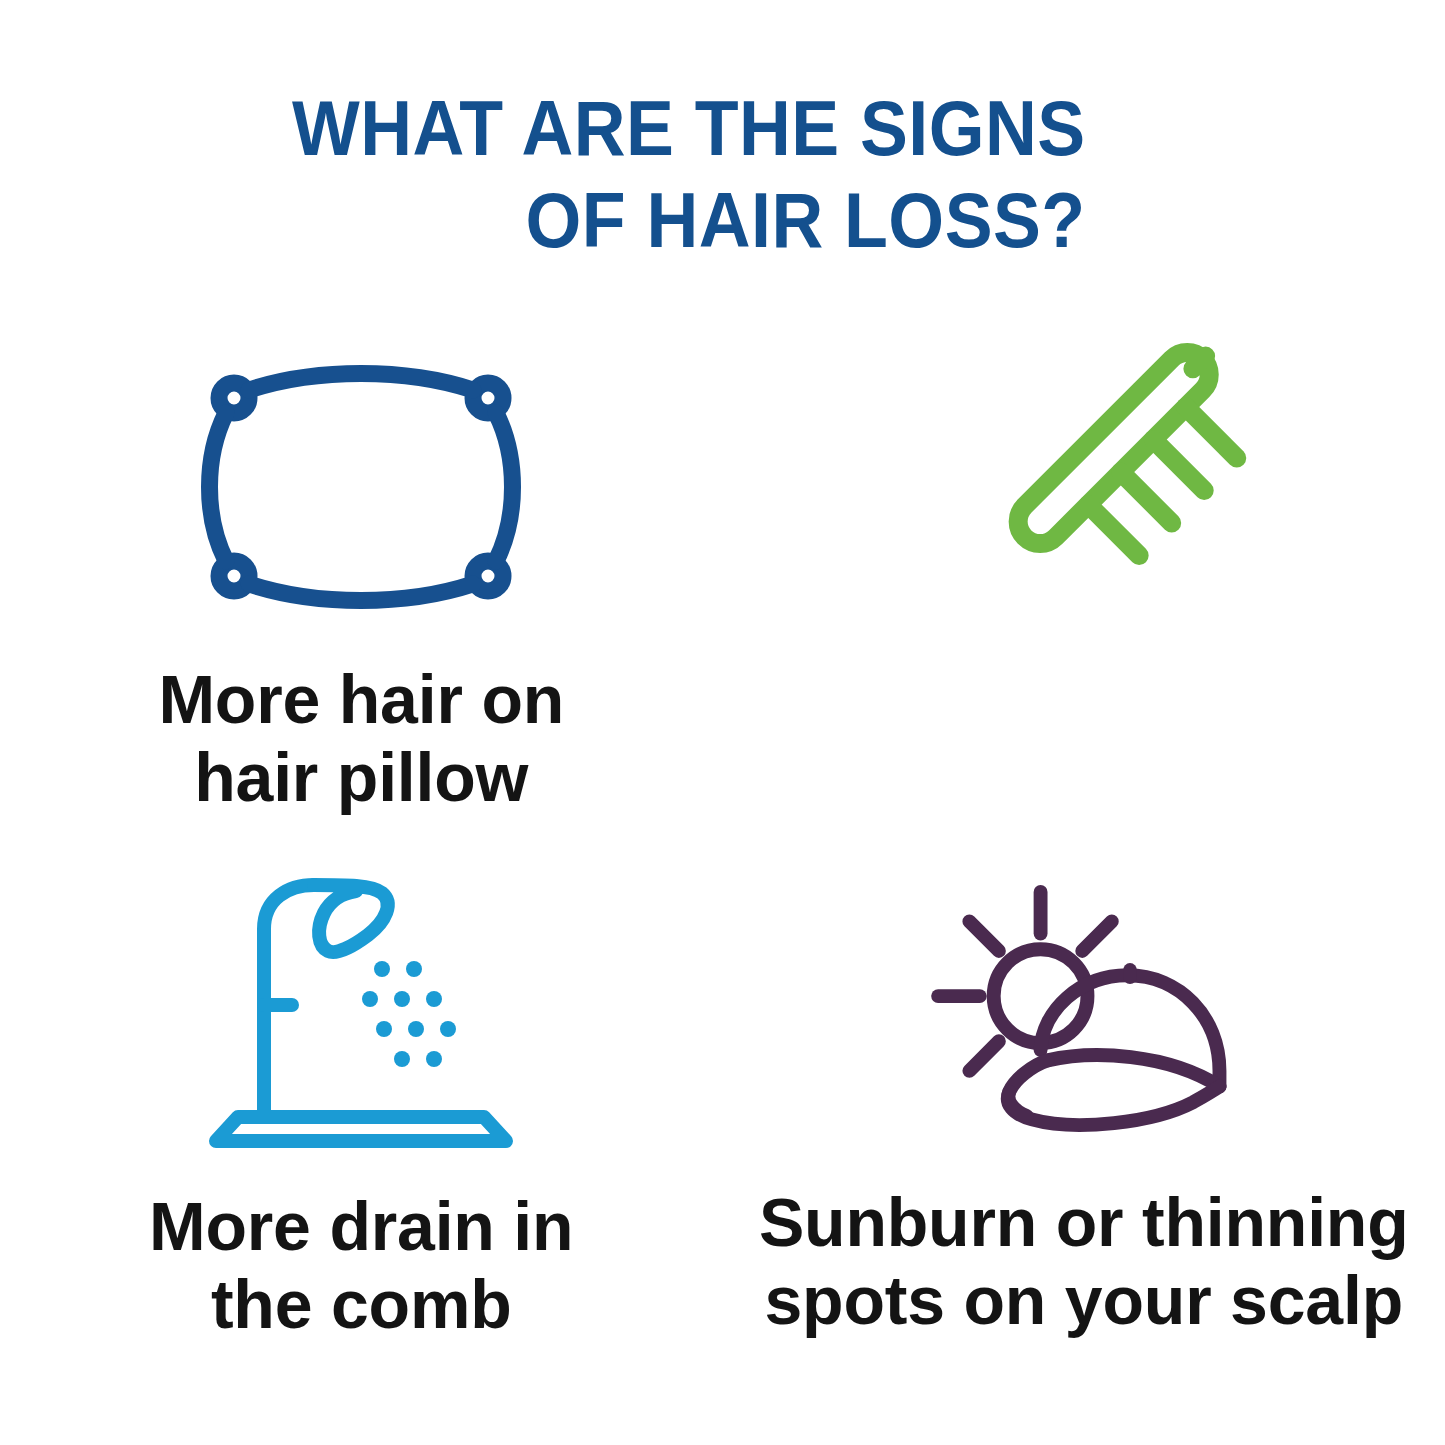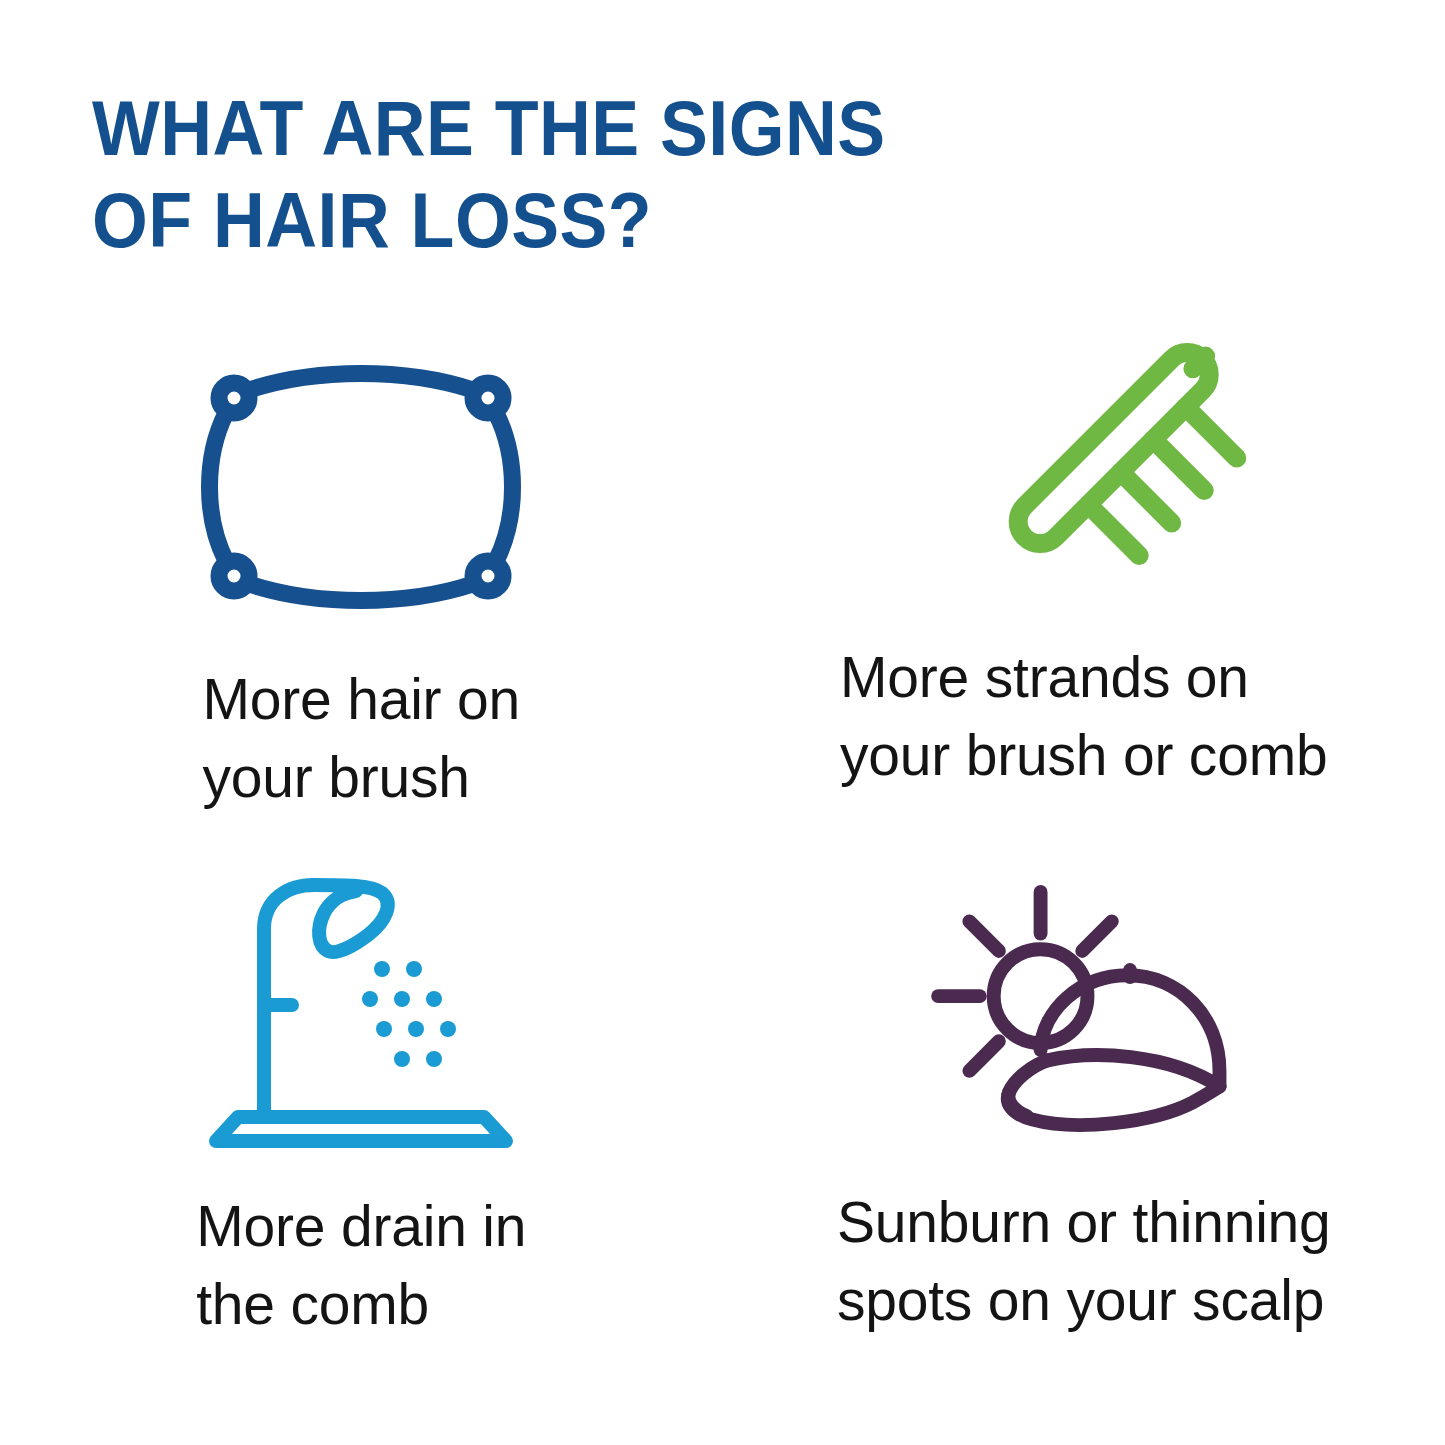--- a/index.html
+++ b/index.html
@@ -21,20 +21,21 @@
     background: #ffffff;
     box-sizing: border-box;
   }
 
   
   .title-block {
     position: absolute;
     left: 92px;
     top: 82px;
     width: 1080px;
+    text-align: right;
   }
   .title-line {
     display: block;
     color: #14508E;
     font-family: "Liberation Sans", sans-serif;
     font-weight: 700;
     font-size: 78px;
     line-height: 92px;
     letter-spacing: 0.5px;
     text-transform: uppercase;
@@ -67,25 +68,25 @@
     width: 330px;
     height: 310px;
     display: flex;
     align-items: center;
     justify-content: center;
   }
   .icon-wrap svg { display: block; }
 
   .caption {
     margin-top: 18px;
-    text-align: left;
+    text-align: center;
     color: #141414;
     font-family: "Liberation Sans", sans-serif;
-    font-weight: 400;
-    font-size: 57px;
+    font-weight: 700;
+    font-size: 68px;
     line-height: 78px;
     letter-spacing: -0.2px;
     max-width: 660px;
   }
   .caption .cap-line { display: block; white-space: nowrap; }
 
   
   .cell-pillow   .icon-wrap { padding-top: 22px; }
   .cell-comb     .icon-wrap { padding-top: 0px; }
   .cell-shower   .icon-wrap { padding-top: 4px; }
@@ -121,21 +122,21 @@
             <path d="M53 222 C120 244 210 244 277 222"></path>
 
             <path d="M30 51 C8 95 8 155 30 199"></path>
 
             <path d="M300 51 C322 95 322 155 300 199"></path>
           </g>
         </svg>
       </div>
       <div class="caption">
         <span class="cap-line">More hair on</span>
-        <span class="cap-line">your brush</span>
+        <span class="cap-line">hair pillow</span>
       </div>
     </div>
 
     <div class="sign-cell cell-comb">
       <div class="icon-wrap">
         <svg width="330" height="310" viewBox="0 0 330 310" aria-hidden="true">
           <g transform="rotate(45 165 155)">
             <g fill="none" stroke="#6FB843" stroke-width="19" stroke-linecap="round" stroke-linejoin="round">
 
               <path d="M196 18 L196 226 A22 22 0 0 1 152 226 L152 18 A22 22 0 0 1 196 18 Z"></path>
@@ -143,24 +144,20 @@
               <path d="M174 10 L174 -8"></path>
 
               <path d="M196 42 L268 42"></path>
               <path d="M196 88 L268 88"></path>
               <path d="M196 134 L268 134"></path>
               <path d="M196 180 L268 180"></path>
             </g>
           </g>
         </svg>
       </div>
-      <div class="caption">
-        <span class="cap-line">More strands on</span>
-        <span class="cap-line">your brush or comb</span>
-      </div>
     </div>
 
     <div class="sign-cell cell-shower">
       <div class="icon-wrap">
         <svg width="330" height="290" viewBox="0 0 330 290" aria-hidden="true">
           <g fill="none" stroke="#1B9BD4" stroke-width="14" stroke-linecap="round" stroke-linejoin="round">
 
             <path d="M68 248 L68 60 C68 30 92 16 118 16"></path>
 
             <path d="M118 16 C150 16 176 16 186 24 C198 34 190 52 172 66 C156 78 140 86 132 82 C122 77 120 60 128 44 C134 32 146 24 160 22"></path>

